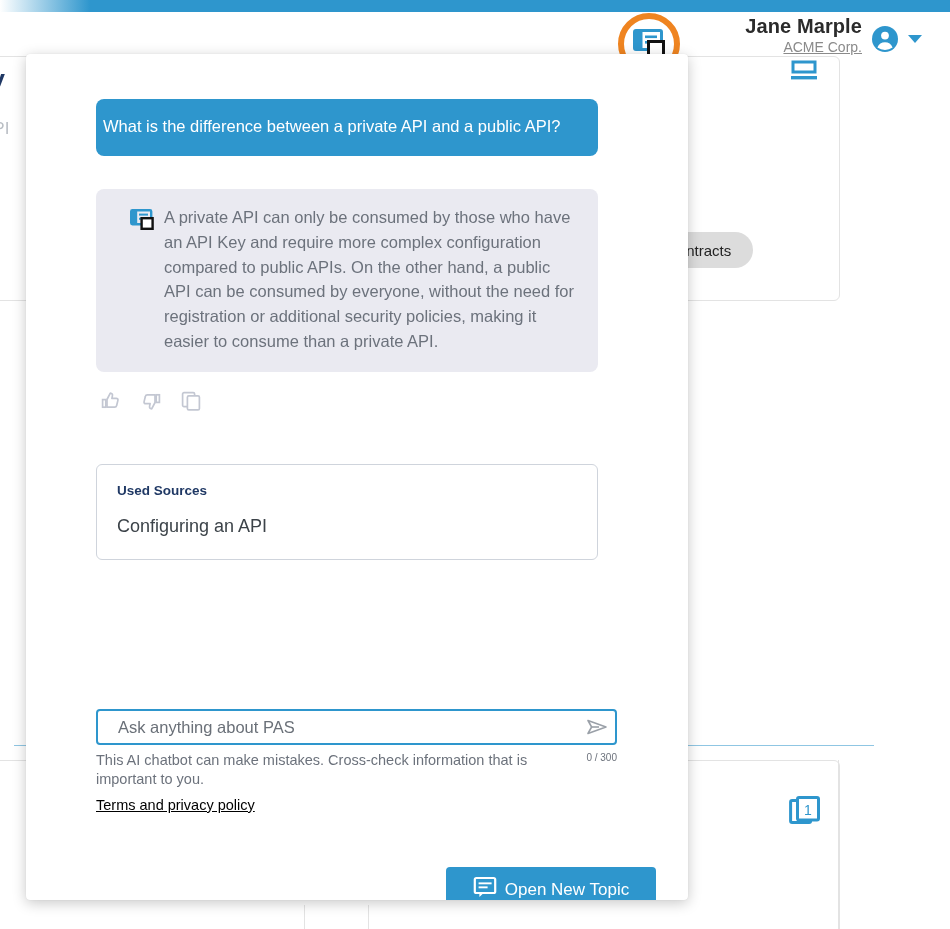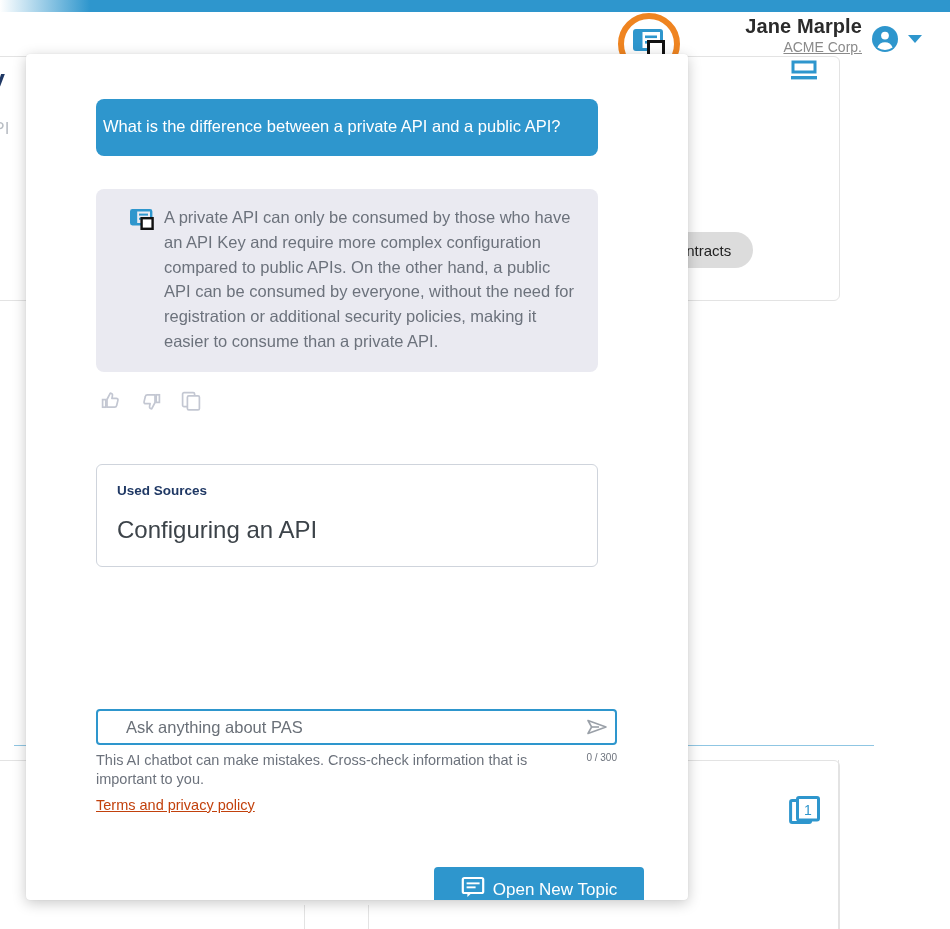--- a/index.html
+++ b/index.html
@@ -109,57 +109,57 @@
     display: flex; gap: 18px; align-items: center;
   }
   .fb-btn { width: 22px; height: 22px; cursor: pointer; }
 
   .sources {
     position: absolute; left: 70px; top: 410px; width: 502px;
     border: 1px solid #cfd4dc; border-radius: 6px;
     padding: 18px 12px 22px 20px; background: #fff;
   }
   .sources-label { font-size: 13.5px; font-weight: bold; color: #1f3864; }
-  .sources-item { font-size: 24px; color: #3c4349; margin-top: 18px; }
+  .sources-item { font-size: 18px; color: #3c4349; margin-top: 18px; }
 
   
   .composer {
     position: absolute; left: 70px; top: 655px; width: 521px;
   }
   .input-wrap {
     position: relative; height: 36px;
     border: 2px solid #2e96cd; border-radius: 4px; background: #fff;
     display: flex; align-items: center;
   }
   .chat-input {
     flex: 1 1 auto; height: 100%; border: 0; outline: 0;
-    padding: 0 12px 0 28px; font-size: 16.5px;
+    padding: 0 12px 0 20px; font-size: 16.5px;
     font-family: "Liberation Sans", sans-serif; color: #3c4349;
     background: transparent;
   }
   .chat-input::placeholder { color: #6a7078; }
   .send-btn {
     flex: 0 0 auto; width: 36px; height: 100%;
     display: flex; align-items: center; justify-content: center;
     background: transparent; border: 0; cursor: pointer;
   }
   .disclaimer-row {
     display: flex; justify-content: space-between; align-items: flex-start;
     margin-top: 6px; gap: 12px;
   }
   .disclaimer {
     font-size: 14.5px; color: #6c727c; line-height: 1.33; max-width: 440px;
   }
   .counter { font-size: 10px; color: #6c727c; white-space: nowrap; padding-top: 1px; }
   .terms {
     display: inline-block; margin-top: 7px;
-    font-size: 14.5px; color: #c2410c; text-decoration: underline; cursor: pointer;
+    font-size: 14.5px; color: #000000; text-decoration: underline; cursor: pointer;
   }
   .new-topic {
-    position: absolute; left: 408px; top: 813px; width: 210px; height: 45px;
+    position: absolute; left: 420px; top: 813px; width: 210px; height: 45px;
     background: #2e96cd; color: #fff; border: 0; border-radius: 4px;
     display: flex; align-items: center; justify-content: center; gap: 8px;
     font-size: 17px; font-family: "Liberation Sans", sans-serif; cursor: pointer;
   }
 </style>
 </head>
 <body>
 
 <div id="root">
 

